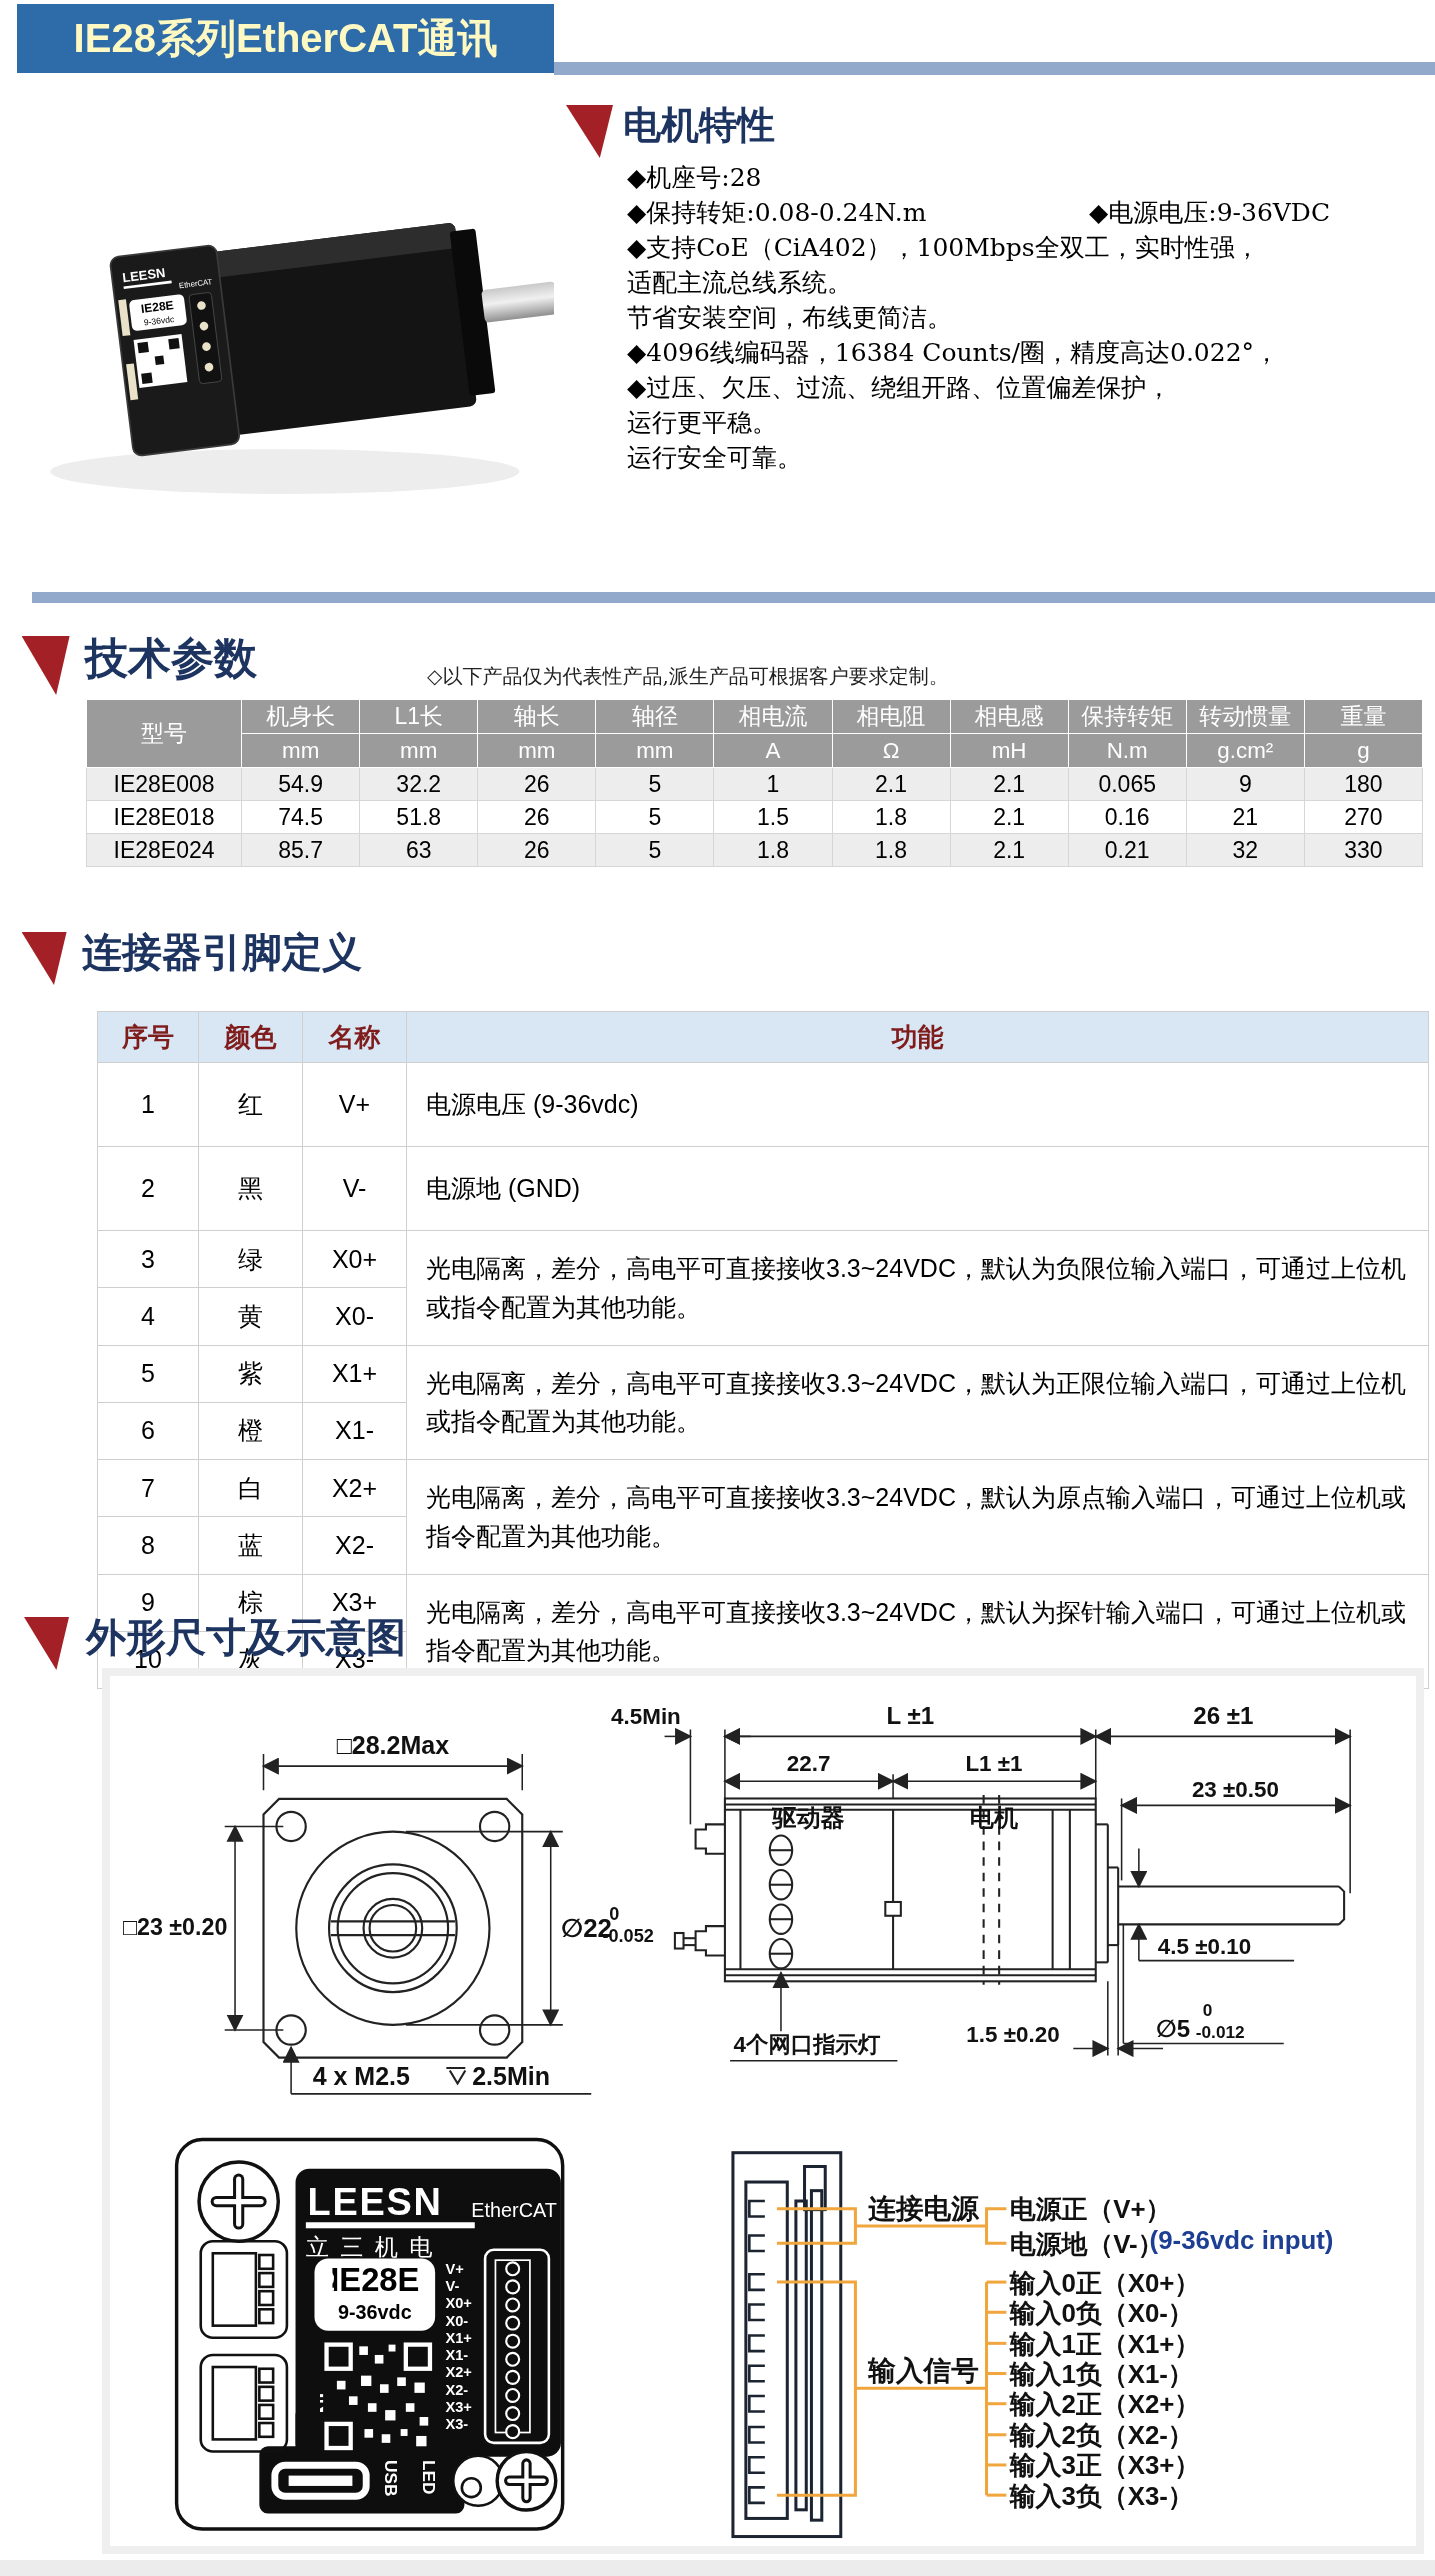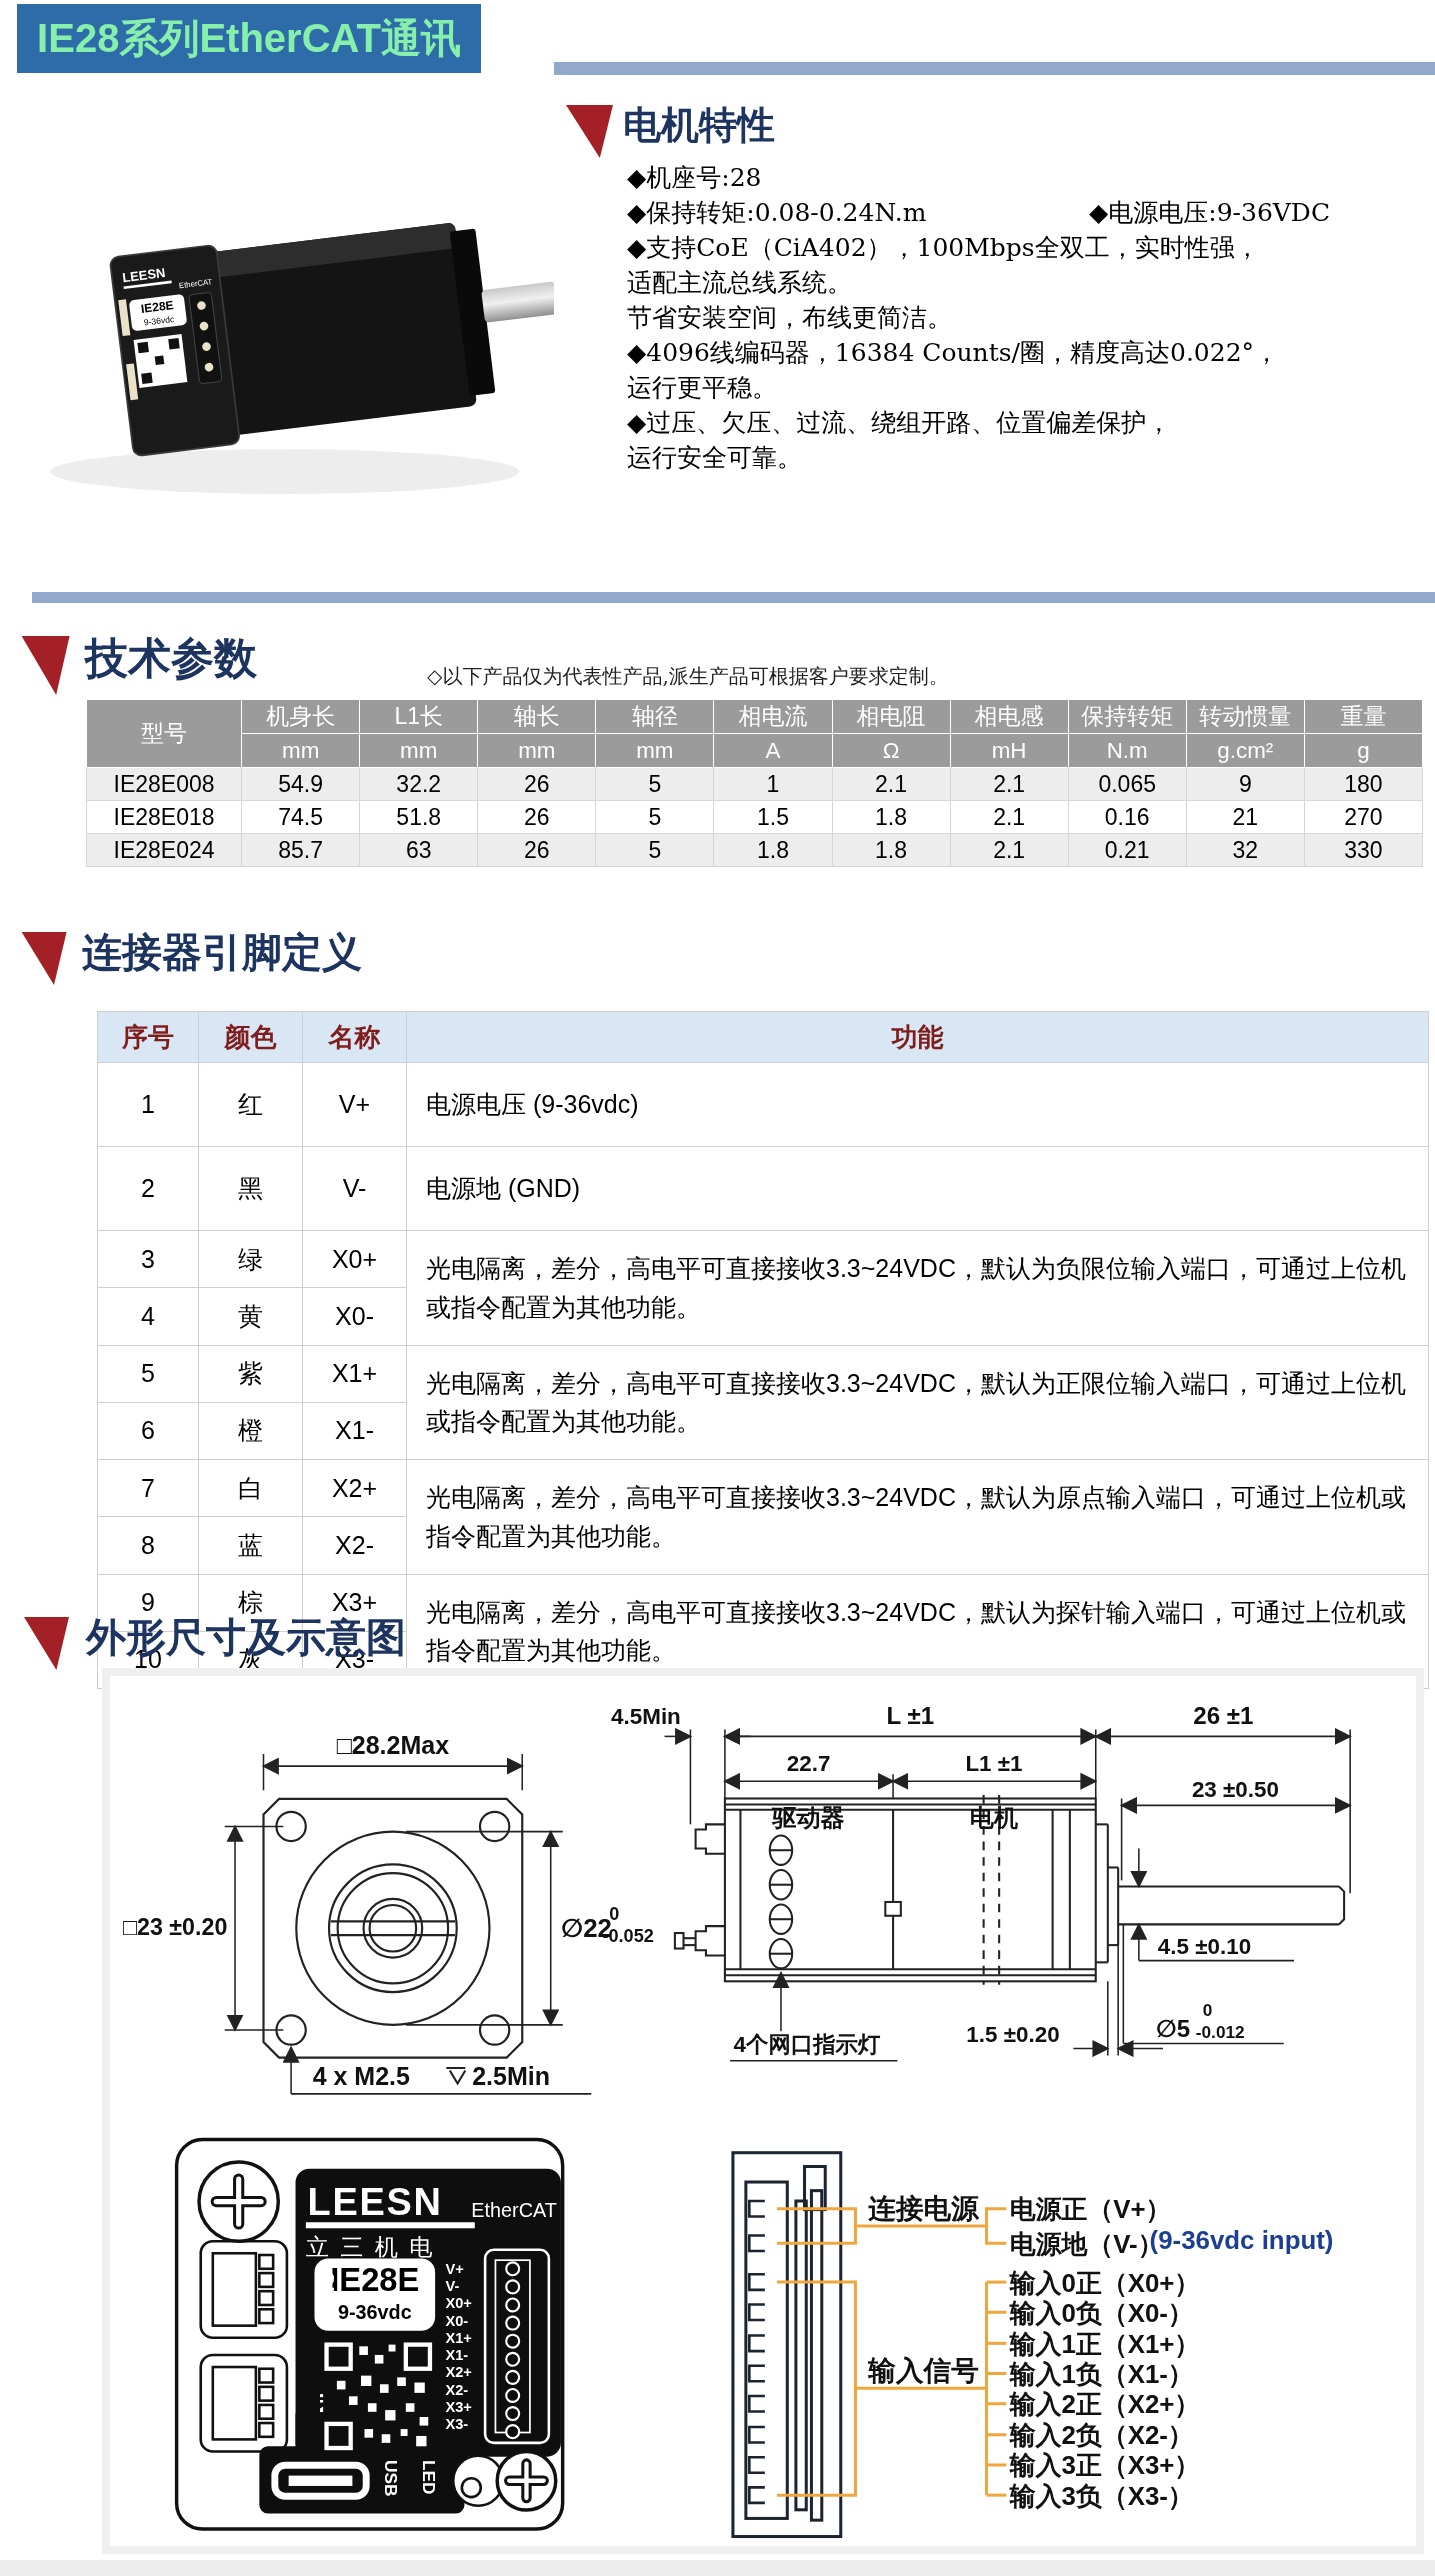--- a/index.html
+++ b/index.html
@@ -1,21 +1,21 @@
 <!DOCTYPE html>
 <html style="font-size:14px"><head>
 <meta charset="utf-8">
 <style>
   html,body{margin:0;padding:0;background:#fff;}
   .page{position:relative;width:1436px;height:2576px;background:#fff;overflow:hidden;
         font-family:"Liberation Sans","DejaVu Sans",sans-serif;color:#111;}
   .abs{position:absolute;}
   
-  .hdr-bar{left:17px;top:4.3px;width:464px;height:69px;background:#2E6CA9;
-           color:#86efac;font-size:40px;font-weight:bold;text-align:center;line-height:69px;}
+  .hdr-bar{left:17px;top:4.3px;width:537px;height:69px;background:#2E6CA9;
+           color:#fef9c3;font-size:40px;font-weight:bold;text-align:center;line-height:69px;}
   .hdr-strip{left:554px;top:62px;width:882px;height:13px;background:#92A9CC;}
   .divider-strip{left:32px;top:592px;width:1404px;height:11.2px;background:#92A9CC;}
   
   .tri{background:#A32126;clip-path:polygon(0 0,100% 0,72% 100%);}
   .sec-title{font-weight:bold;color:#1D3461;white-space:nowrap;}
   
   .features{font-family:"DejaVu Serif","Liberation Serif",serif;font-size:25px;line-height:35px;color:#000;white-space:nowrap;}
   .feat-gap{display:inline-block;width:462px;}
   
   table{border-collapse:collapse;table-layout:fixed;}
@@ -84,22 +84,22 @@
 
   <div class="abs tri" style="left:566px;top:105px;width:47px;height:53px;"></div>
   <div class="abs sec-title" style="left:623px;top:100px;font-size:38px;">电机特性</div>
   <div class="abs features" style="left:627px;top:160px;width:759px;">
     <div>◆机座号:28</div>
     <div><span class="feat-gap">◆保持转矩:0.08-0.24N.m</span><span>◆电源电压:9-36VDC</span></div>
     <div>◆支持CoE（CiA402），100Mbps全双工，实时性强，</div>
     <div>适配主流总线系统。</div>
     <div>节省安装空间，布线更简洁。</div>
     <div>◆4096线编码器，16384 Counts/圈，精度高达0.022°，</div>
+    <div>◆过压、欠压、过流、绕组开路、位置偏差保护，</div>
     <div>运行更平稳。</div>
-    <div>◆过压、欠压、过流、绕组开路、位置偏差保护，</div>
     <div>运行安全可靠。</div>
   </div>
 
   <div class="abs divider-strip"></div>
 
   <div class="abs tri" style="left:21.6px;top:636px;width:48px;height:59px;"></div>
   <div class="abs sec-title" style="left:85px;top:630px;font-size:43px;">技术参数</div>
   <div class="abs note-text" style="left:427px;top:663px;">◇以下产品仅为代表性产品,派生产品可根据客户要求定制。</div>
 
   <table class="abs tech-table" style="left:86px;top:699px;">

